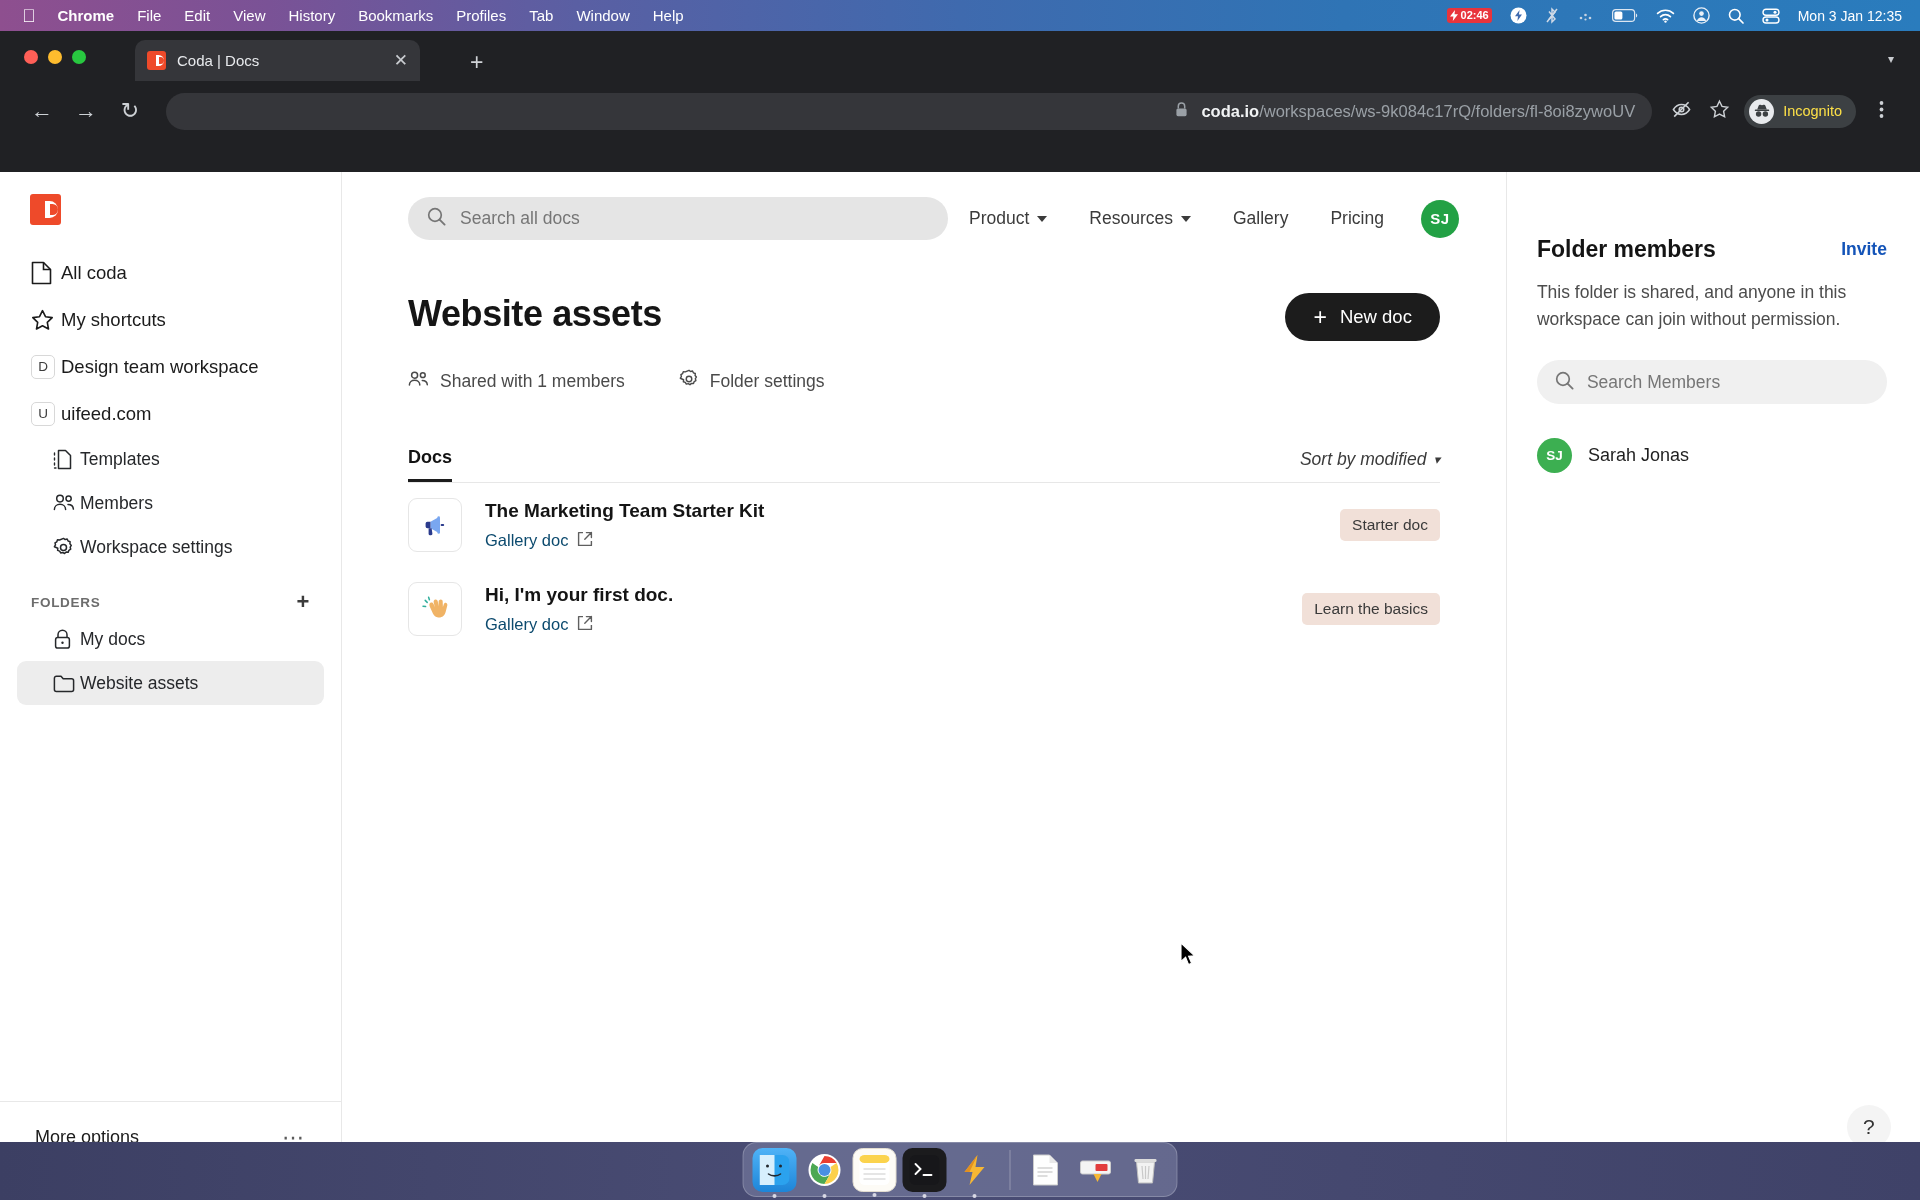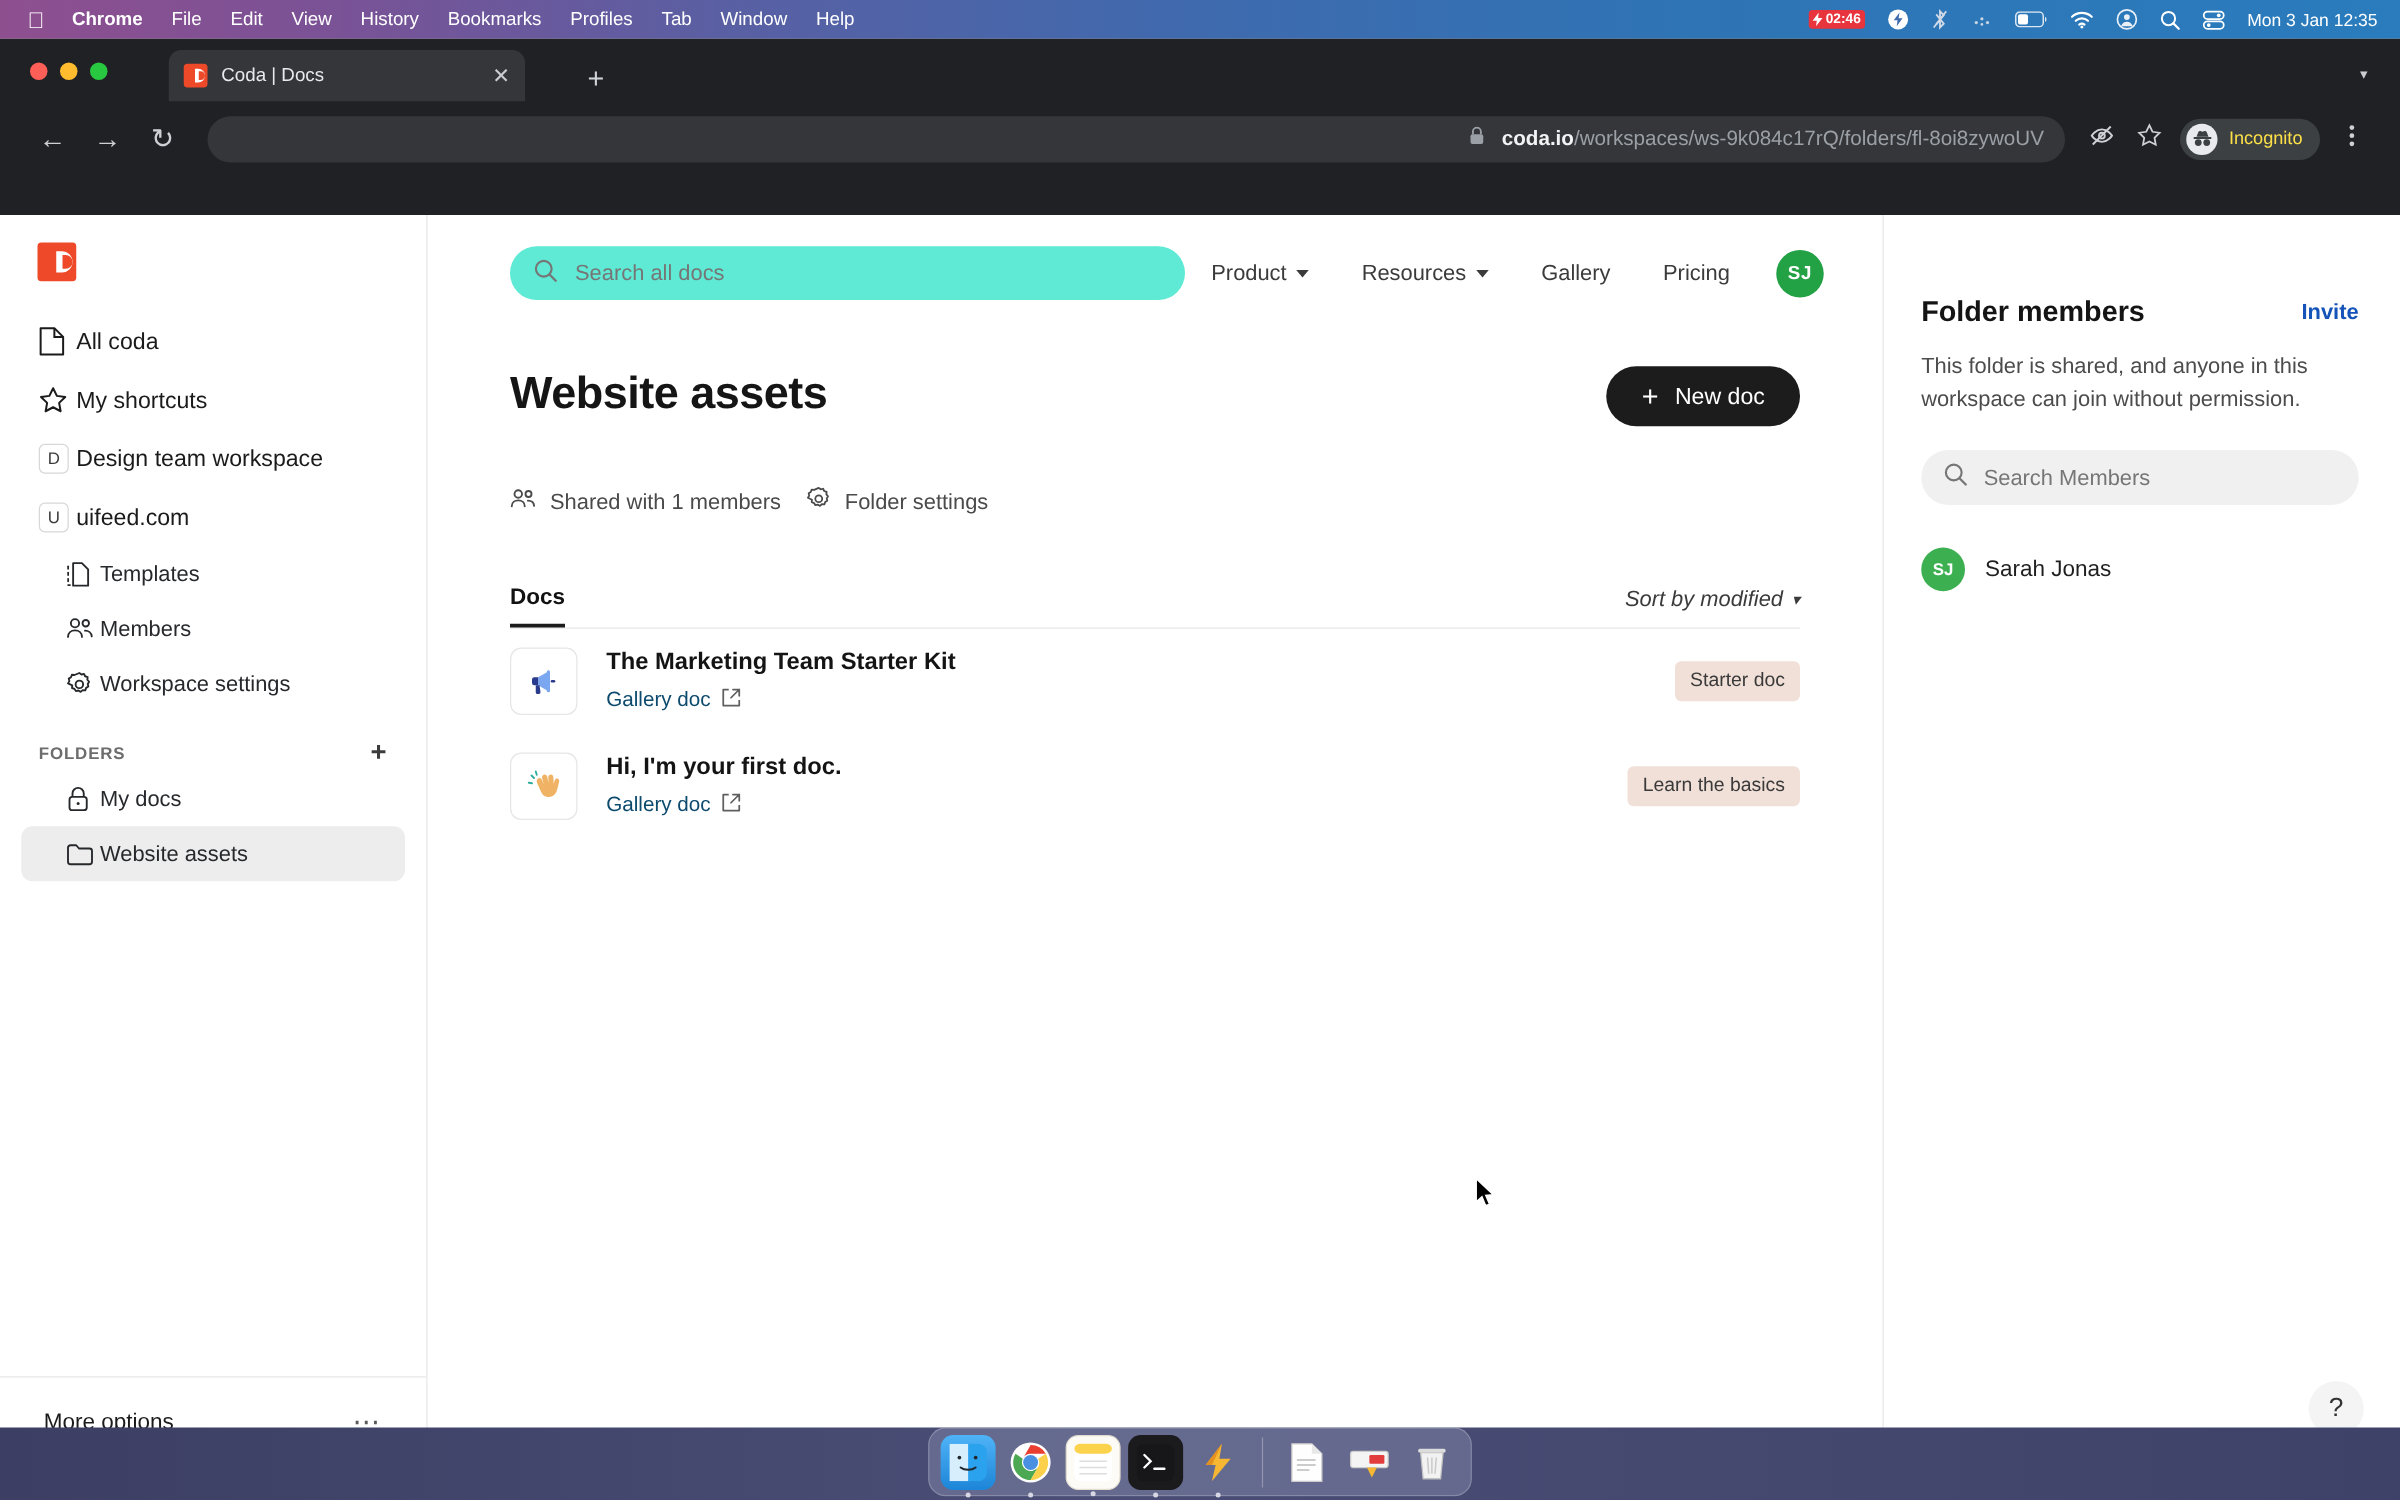--- a/index.html
+++ b/index.html
@@ -104,21 +104,21 @@
   .moreoptions{
     position:absolute; bottom:0; left:0; width:100%; height:72px; border-top:1px solid #e8e8e8;
     display:flex; align-items:center; padding:0 35px; font-size:18px; color:#1b1b1b;
   }
   .moreoptions .dots{ margin-left:auto; font-size:22px; letter-spacing:2px; color:#5a5a5a; line-height:1; }
 
   
   #main{ flex:1; position:relative; border-right:1px solid #e8e8e8; }
   #topbar{ height:93px; display:flex; align-items:center; padding:0 47px 0 66px; }
   .searchbox{
-    width:540px; height:43px; background:#5eead4; border-radius:22px; display:flex; align-items:center;
+    width:540px; height:43px; background:#e5e5e5; border-radius:22px; display:flex; align-items:center;
     padding:0 19px; gap:14px;
   }
   .searchbox .ph{ color:#767676; font-size:17.5px; }
   .topnav{ margin-left:auto; display:flex; align-items:center; gap:0; }
   .topnav a{
     color:#3b3b3b; font-size:17.5px; text-decoration:none; padding:0 21px;
     display:flex; align-items:center; gap:8px; white-space:nowrap;
   }
   .caret{ border-left:5px solid transparent; border-right:5px solid transparent; border-top:6px solid #3b3b3b; display:block; }
   .userava{
@@ -128,21 +128,21 @@
 
   #content{ padding:0 66px; }
   .titlerow{ display:flex; align-items:flex-start; margin-top:28px; }
   h1.pgtitle{ font-size:36px; font-weight:bold; color:#151515; letter-spacing:-.4px; }
   .newdoc{
     margin-left:auto; background:#1c1c1c; color:#fff; border:none; border-radius:25px;
     height:48px; padding:0 28px; display:flex; align-items:center; gap:13px;
     font-size:18.5px; font-family:inherit; cursor:pointer;
   }
   .newdoc .pl{ font-size:23px; line-height:1; font-weight:300; }
-  .metarow{ display:flex; align-items:center; gap:20px; margin-top:48px; }
+  .metarow{ display:flex; align-items:center; gap:54px; margin-top:28px; }
   .metaitem{ display:flex; align-items:center; gap:11px; color:#4a4a4a; font-size:17.5px; cursor:pointer; }
 
   .tabsrow{
     display:flex; align-items:flex-end; margin-top:46px; border-bottom:1px solid #e7e7e7; height:43px;
   }
   .doctab{ font-size:18px; color:#121212; font-weight:600; padding-bottom:11px; border-bottom:3px solid #1c1c1c; }
   .sortby{ margin-left:auto; display:flex; align-items:center; gap:7px; font-size:17.5px; color:#3b3b3b; padding-bottom:12px; cursor:pointer;font-style:italic; }
   .chev{ font-size:13px; }
 
   .docrow{ display:flex; align-items:center; height:84px; cursor:pointer; }

